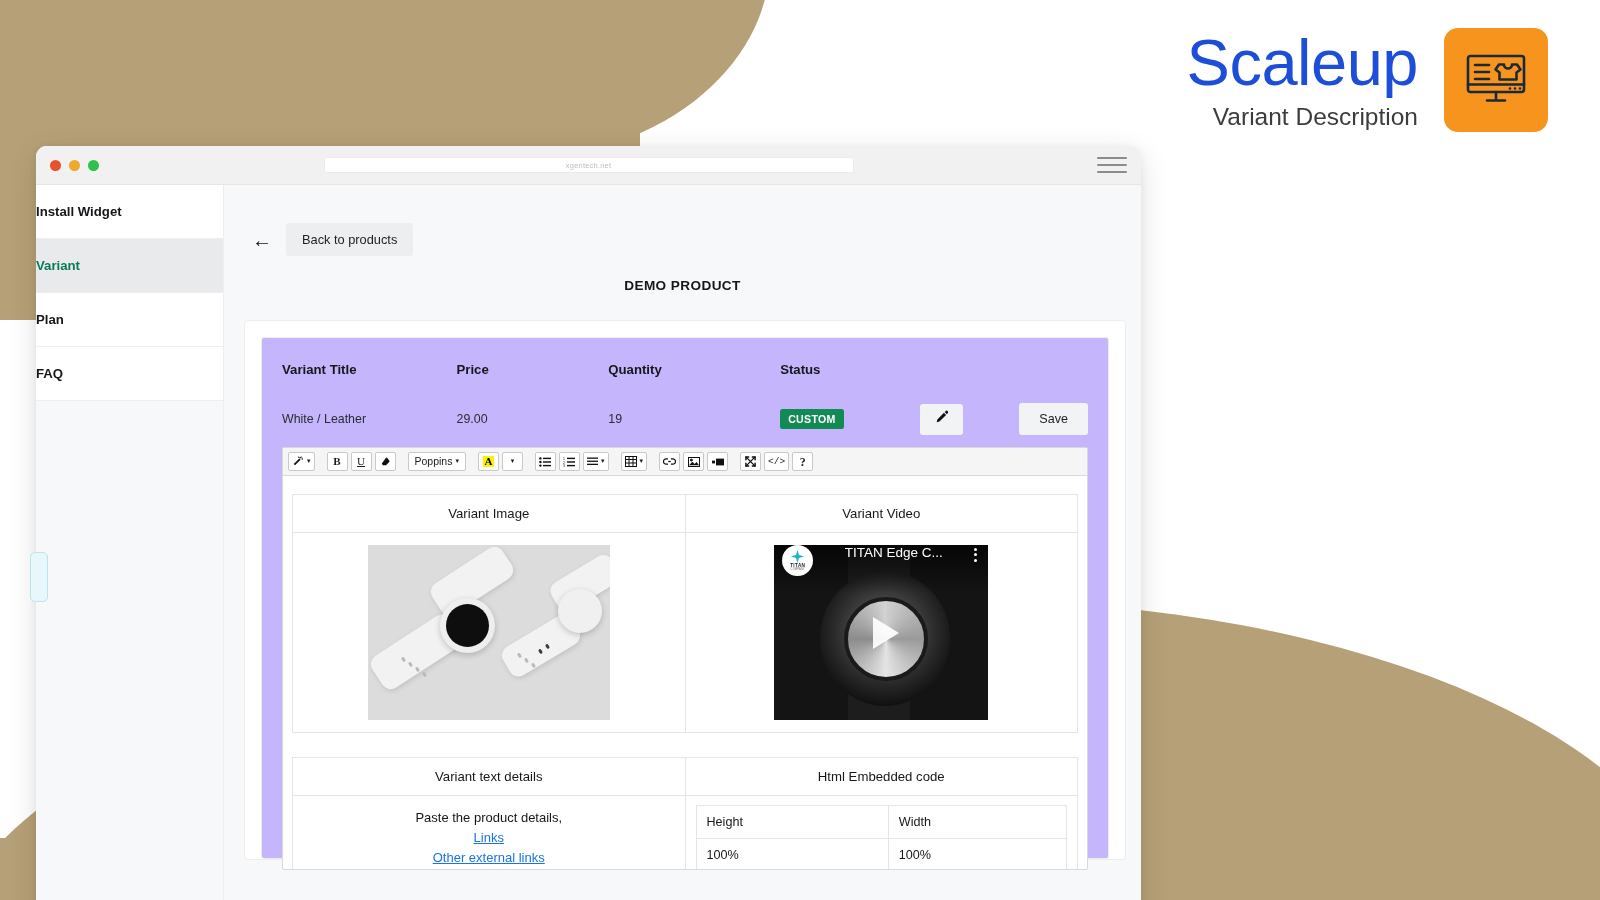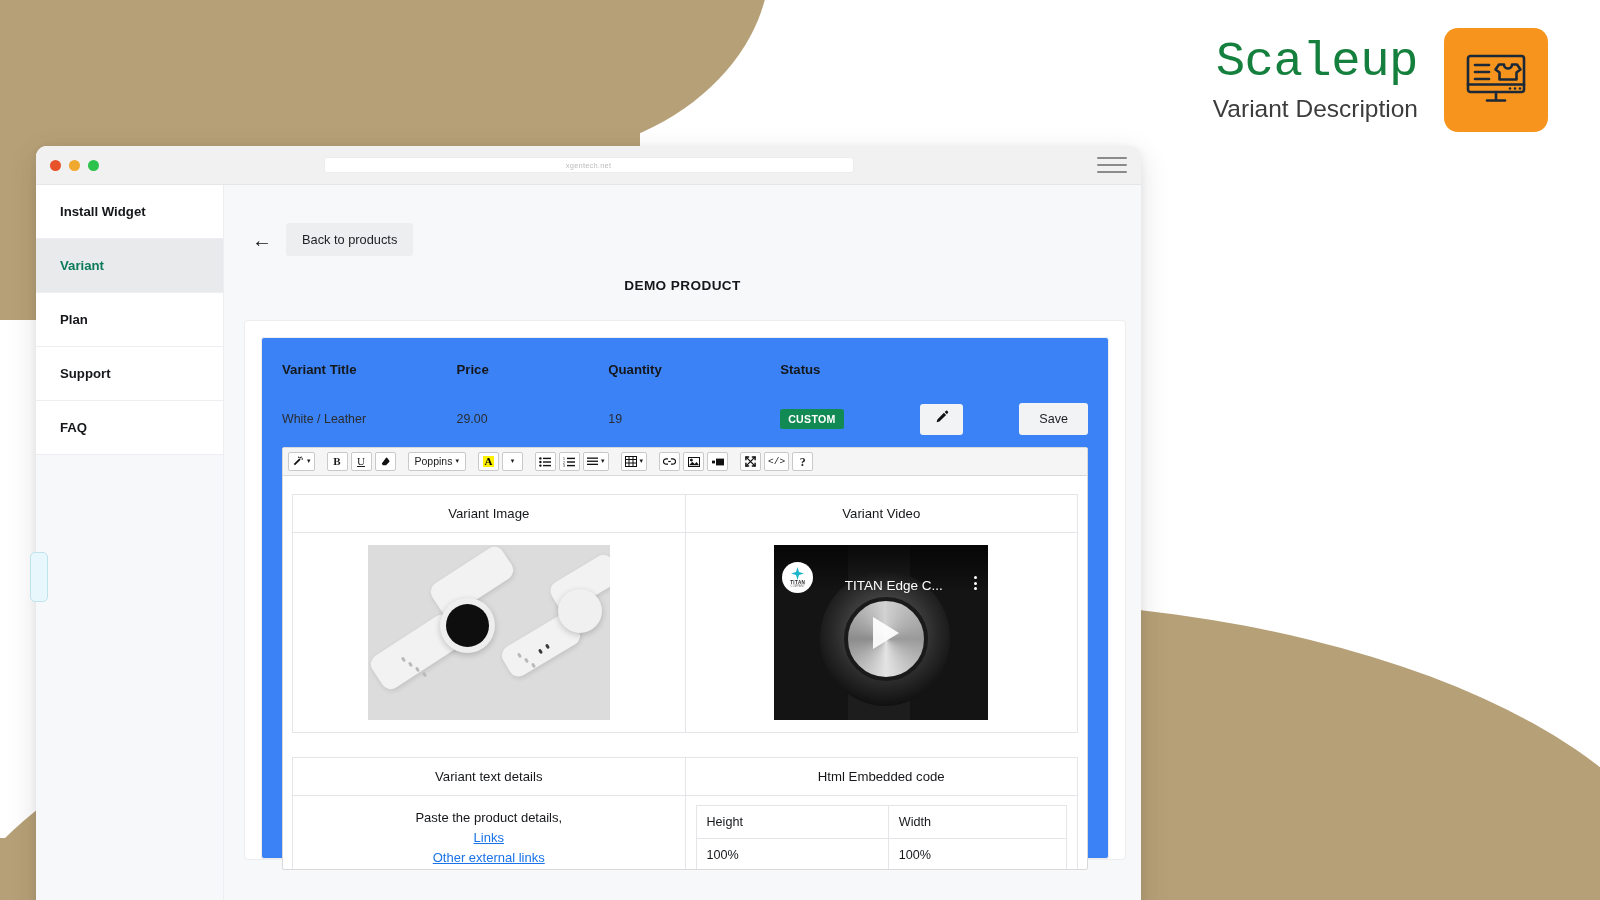--- a/index.html
+++ b/index.html
@@ -42,22 +42,22 @@
 
   
   #brand {
     position: absolute;
     right: 52px; top: 28px;
     display: flex; align-items: center; gap: 26px;
     z-index: 5;
   }
   .brand-text { text-align: right; }
   .brand-title {
-    font-size: 49px; color: #15803d; letter-spacing: -0.5px;
-    line-height: 1.05; font-weight: 400; font-family: Liberation Mono, monospace;
+    font-size: 65px; color: #1d4ed8; letter-spacing: -0.5px;
+    line-height: 1.05; font-weight: 400;
   }
   .brand-sub {
     font-size: 24.5px; color: #3c3c3c; margin-top: 6px; font-weight: 400;
   }
   .brand-logo {
     width: 104px; height: 104px; background: #f7941d;
     border-radius: 14px; display: flex; align-items: center; justify-content: center;
     flex: 0 0 auto;
   }
 
@@ -100,21 +100,21 @@
   .win-body { flex: 1 1 auto; display: flex; min-height: 0; background: #f7f8fa; }
 
   
   .sidebar {
     width: 188px; flex: 0 0 188px; background: #ffffff;
     border-right: 1px solid #eceef1;
     padding-top: 0;
   }
   .side-item {
     height: 54px; display: flex; align-items: center;
-    padding-left: 24px; font-size: 13.2px; color: #15171a;
+    font-size: 13.2px; color: #15171a;
     font-weight: 600; border-bottom: 1px solid #eceef1;
     cursor: pointer;
   }
   .side-item.active { background: #e9eaec; color: #0b7a5a; }
   .sidebar-tail { height: 100%; background: #f7f8fa; }
 
   
   .content { flex: 1 1 auto; min-width: 0; background: #f7f8fa; overflow: hidden; position: relative; }
 
   .backrow { display: flex; align-items: center; gap: 14px; padding: 38px 0 0 28px; }
@@ -129,21 +129,21 @@
     font-size: 13.6px; font-weight: 700; color: #15171a;
     letter-spacing: 0.4px;
   }
 
   .outer-card {
     margin: 27px 15px 0 20px; background: #fff;
     border: 1px solid #ededed; border-radius: 4px;
     padding: 16px 16px 0 16px; height: 540px;
   }
   .inner-card {
-    background: #3b82f6; border: 1px solid #ededed; border-radius: 3px;
+    background: #c4b5fd; border: 1px solid #ededed; border-radius: 3px;
     padding: 18px 20px 0 20px; height: 100%;
   }
 
   
   .vtable { width: 100%; border-collapse: collapse; }
   .vtable th {
     text-align: left; font-size: 13.2px; font-weight: 700;
     color: #15171a; padding: 6px 0 26px 0;
   }
   .vtable td { font-size: 12.4px; color: #2a2c30; vertical-align: middle; margin-left: 32px; }
@@ -230,21 +230,21 @@
   .vt-dial {
     position: absolute; left: 70px; top: 52px; width: 84px; height: 84px;
     border-radius: 50%;
     background: conic-gradient(from 0deg,#cfcfcf,#9a9a9a,#e4e4e4,#8c8c8c,#d4d4d4);
     border: 4px solid #1a1a1a;
   }
   .vt-strap-top { position:absolute; left:74px; top:-10px; width:62px; height:72px; background:#1f1f1f; border-radius:6px; }
   .vt-strap-bot { position:absolute; left:74px; bottom:-16px; width:62px; height:80px; background:#1d1d1d; border-radius:6px; }
   .vt-head {
     position: absolute; left: 0; right: 0; top: 0; height: 48px;
-    display: flex; align-items: flex-end; gap: 4px; padding: 0 8px;
+    display: flex; align-items: flex-start; gap: 4px; padding: 0 8px;
     background: linear-gradient(180deg, rgba(0,0,0,0.72), rgba(0,0,0,0));
   }
   .vt-logo {
     width: 31px; height: 31px; border-radius: 50%; background: #fff;
     display: flex; flex-direction: column; align-items: center; justify-content: center;
     flex: 0 0 auto;
   }
   .vt-logo-sub { font-size: 4.6px; color:#1b1b1b; letter-spacing:0.4px; font-weight:700; margin-top:0px; }
   .vt-logo-sub2 { font-size: 2.6px; color:#666; letter-spacing:0.2px; }
   .vt-title { color:#fff; font-size: 13.5px; white-space: nowrap; overflow: hidden; flex:1 1 auto; }
@@ -327,23 +327,20 @@
 
     <nav class="sidebar">
       <div class="side-item">
         <span>Install Widget</span>
       </div>
       <div class="side-item active">
         <span>Variant</span>
       </div>
       <div class="side-item">
         <span>Plan</span>
-      </div>
-      <div class="side-item">
-        <span>Support</span>
       </div>
       <div class="side-item">
         <span>FAQ</span>
       </div>
       <div class="sidebar-tail"></div>
     </nav>
 
     <main class="content">
 
       <div class="backrow">

